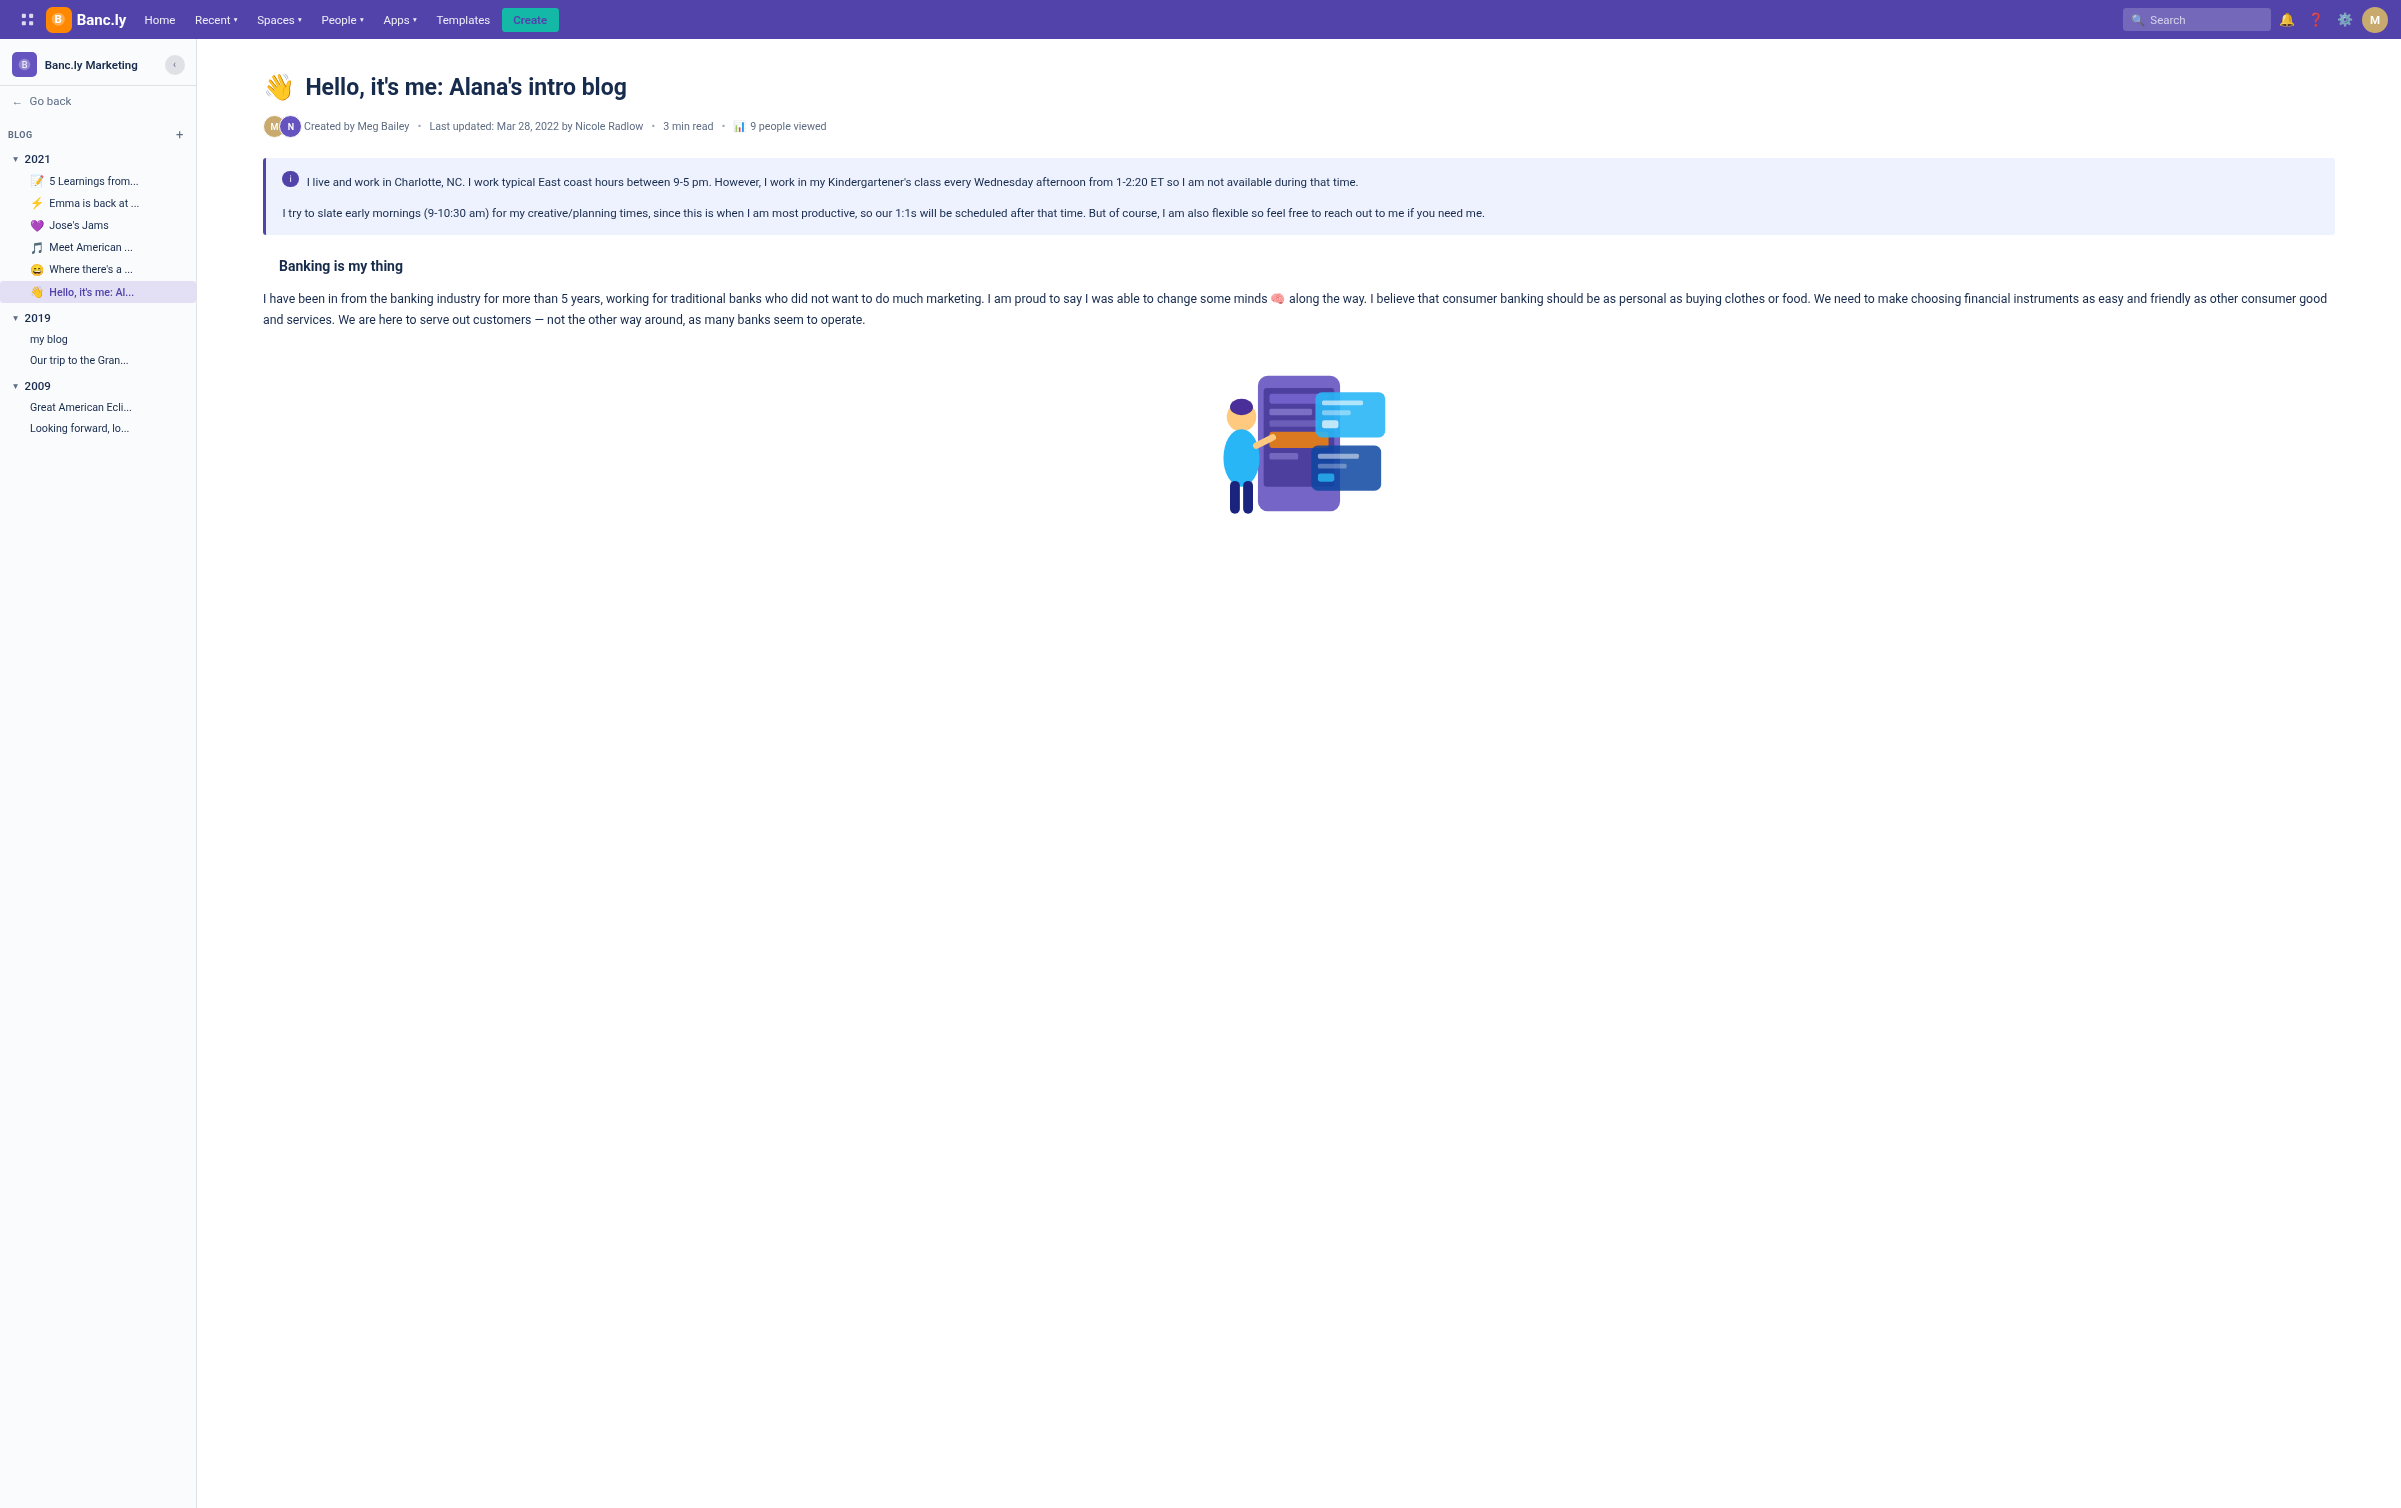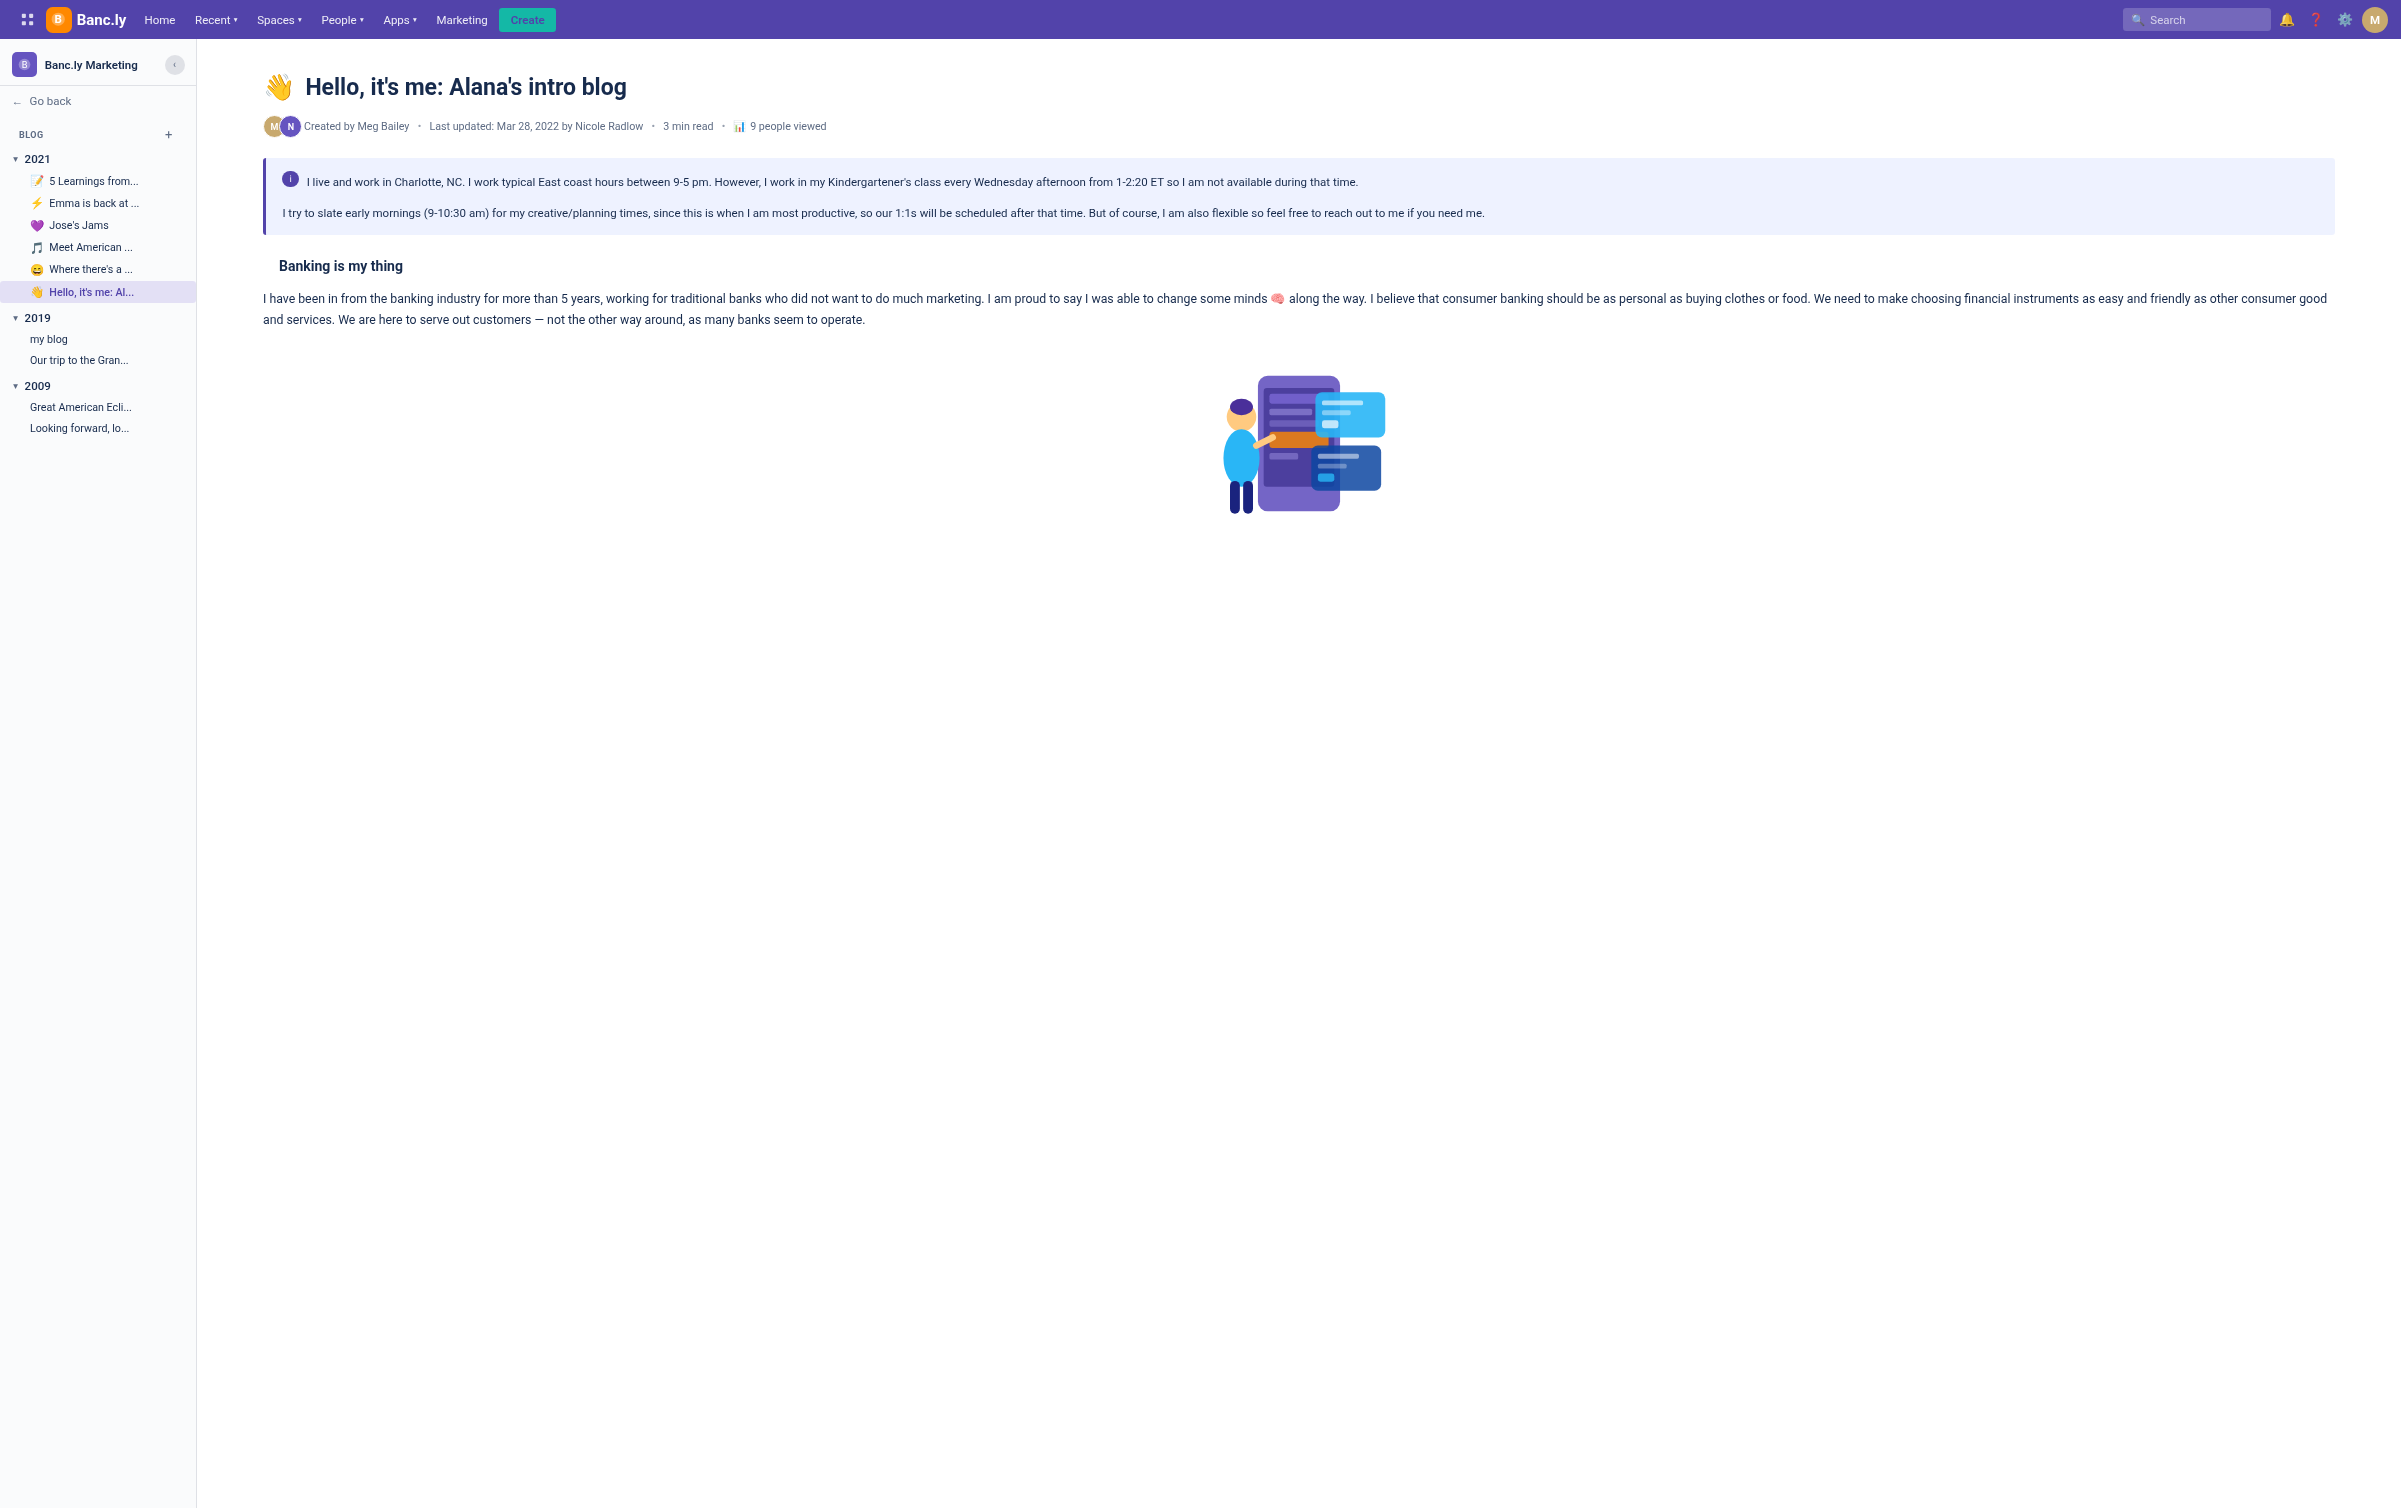--- a/index.html
+++ b/index.html
@@ -120,21 +120,21 @@
       cursor: pointer; font-size: 10px; color: #5e6c84;
     }
     .sidebar-go-back {
       display: flex; align-items: center; gap: 6.6px;
       padding: 8.2px 11.5px;
       font-size: 11.5px; color: #5e6c84;
       cursor: pointer;
     }
     .sidebar-section-header {
       display: flex; align-items: center; justify-content: space-between;
-      padding: 10px 19px 5px;
+      padding: 10px 8px 5px;
     }
     .sidebar-section-label {
       font-size: 9px; font-weight: 700; color: #5e6c84;
       letter-spacing: 0.05em; text-transform: uppercase;
     }
     .sidebar-add-btn {
       width: 16.4px; height: 16.4px;
       border-radius: 2.5px;
       display: flex; align-items: center; justify-content: center;
       color: #5e6c84; font-size: 13px; cursor: pointer;
@@ -266,21 +266,21 @@
   </div>
   <div class="nav-item">
     <span>People</span>
     <span style="font-size:7.4px">▾</span>
   </div>
   <div class="nav-item">
     <span>Apps</span>
     <span style="font-size:7.4px">▾</span>
   </div>
   <div class="nav-item">
-    <span>Marketing</span>
+    <span>Templates</span>
   </div>
   <div class="nav-item-create">
     <span>Create</span>
   </div>
 
   <div class="nav-spacer"></div>
 
   <div class="search-box">
     <span>🔍</span>
     <span style="color:rgba(255,255,255,0.7)">Search</span>

